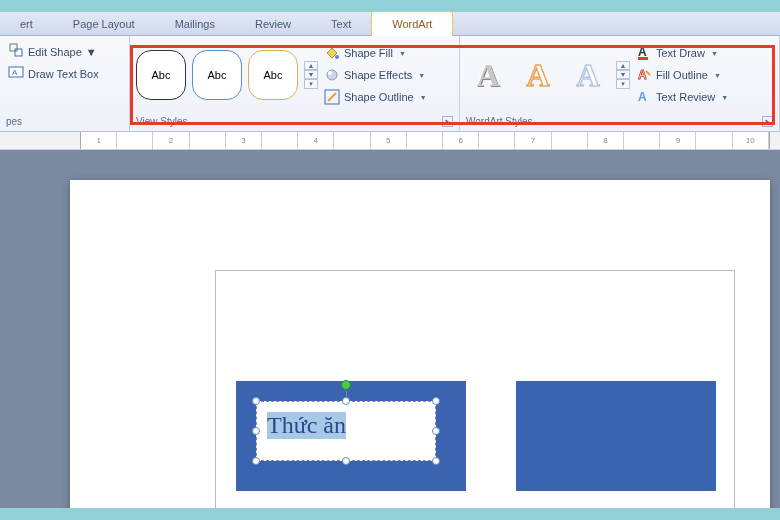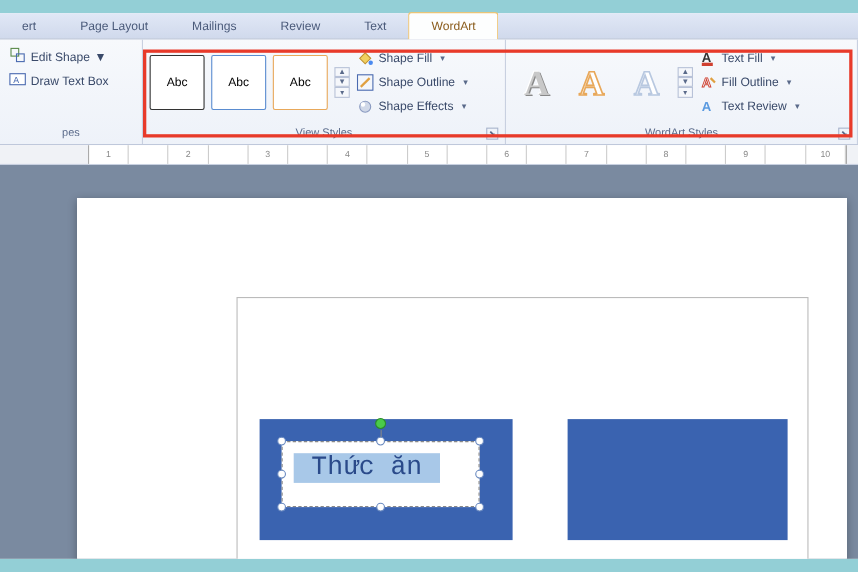--- a/index.html
+++ b/index.html
@@ -4,30 +4,30 @@
 <style>
 *{box-sizing:border-box;margin:0;padding:0;font-family:'Segoe UI',Tahoma,sans-serif}
 body{background:#93cfd6;width:780px;height:520px;overflow:hidden;position:relative}
 .app{position:absolute;top:12px;left:0;right:0;bottom:12px;background:#fff}
 .tabs{display:flex;height:24px;background:linear-gradient(#e1e8f6,#d0d9ec);border-bottom:1px solid #a8b4cc;align-items:center;font-size:11px;color:#4a5a7a}
 .tab{padding:0 20px;height:100%;display:flex;align-items:center;cursor:pointer}
 .tab.active{background:#fdfefe;border:1px solid #f0c36d;border-bottom:none;border-radius:3px 3px 0 0;color:#8a5c1c;margin-top:-1px;height:25px}
 .ribbon{height:96px;background:linear-gradient(#f7f9fc,#eef2f9);border-bottom:1px solid #b8c2d8;display:flex;position:relative}
 .highlight{position:absolute;left:130px;top:9px;right:5px;bottom:6px;border:3px solid #e83a2a;pointer-events:none;z-index:10}
 .group{border-right:1px solid #c8d0e0;padding:4px 6px 2px;display:flex;flex-direction:column;justify-content:space-between}
-.group-label{font-size:10px;color:#5a6a8a;text-align:center;padding:2px 0;position:relative}
+.group-label{font-size:10px;color:#5a6a8a;padding:2px 0;position:relative}
 .group-label .launcher{position:absolute;right:0;bottom:2px;width:11px;height:11px;border:1px solid #a8b4cc;font-size:7px;display:flex;align-items:center;justify-content:center;color:#5a6a8a}
 .g1{width:130px}
 .g1-items{display:flex;flex-direction:column;gap:2px;font-size:11px;color:#3a4a6a}
 .g1-item{display:flex;align-items:flex-end;gap:4px;padding:2px}
 .g1-item .ico{width:16px;height:16px;display:inline-flex;align-items:center;justify-content:center}
 .g2{width:330px}
 .g2-content{display:flex;gap:4px;height:70px}
 .style-gallery{display:flex;gap:6px;align-items:center}
-.style-item{width:50px;height:50px;border:1px solid;border-radius:2px;display:flex;align-items:center;justify-content:center;font-size:11px;background:#fff}
+.style-item{width:50px;height:50px;border:1px solid;border-radius:15px;display:flex;align-items:center;justify-content:center;font-size:11px;background:#fff}
 .si1{border-color:#333}
 .si2{border-color:#5a8cd0}
 .si3{border-color:#e8a85a}
 .gallery-nav{width:14px;display:flex;flex-direction:column}
 .gallery-nav div{flex:1;border:1px solid #b8c2d8;display:flex;align-items:center;justify-content:center;font-size:7px;color:#5a6a8a;background:#f5f7fb}
 .shape-cmds{display:flex;flex-direction:column;gap:2px;font-size:11px;color:#3a4a6a;justify-content:center}
 .cmd{display:flex;align-items:center;gap:4px;padding:2px}
 .cmd .ico{width:16px;height:16px;display:inline-flex;align-items:center;justify-content:center}
 .cmd .arrow{font-size:7px;margin-left:2px;color:#5a6a8a}
 .g3{flex:1}
@@ -40,21 +40,21 @@
 .ruler{height:18px;background:#f0f2f6;border-bottom:1px solid #c8d0e0;position:relative;font-size:8px;color:#888}
 .ruler-inner{position:absolute;left:80px;right:10px;top:0;bottom:0;background:#fff;border-left:1px solid #aaa;border-right:1px solid #aaa}
 .ruler-marks{position:absolute;inset:0;display:flex}
 .ruler-mark{flex:1;border-right:1px solid #ccc;display:flex;align-items:center;justify-content:center}
 .doc-area{position:absolute;top:138px;left:0;right:0;bottom:0;background:#7a8aa0;overflow:hidden}
 .page{position:absolute;left:70px;top:30px;width:700px;height:600px;background:#fff;box-shadow:0 2px 8px rgba(0,0,0,0.3)}
 .canvas-box{position:absolute;left:145px;top:90px;width:520px;height:280px;border:1px solid #bbb;background:#fff}
 .shape1{position:absolute;left:20px;top:110px;width:230px;height:110px;background:#3a63b0}
 .shape2{position:absolute;left:300px;top:110px;width:200px;height:110px;background:#3a63b0}
 .textbox-sel{position:absolute;left:40px;top:130px;width:180px;height:60px;background:#fff;border:1px dashed #888}
-.textbox-sel .txt{position:absolute;left:10px;top:10px;font-family:Liberation Mono, monospace;font-size:24px;color:#2a4a8a;background:#a8c8e8;padding:0 16px}
+.textbox-sel .txt{position:absolute;left:10px;top:10px;font-family:Liberation Serif, serif;font-size:24px;color:#2a4a8a;background:#a8c8e8;padding:0 0}
 .handle{position:absolute;width:8px;height:8px;background:#fff;border:1px solid #6a8ac0;border-radius:50%}
 .h-tl{left:-5px;top:-5px}.h-tr{right:-5px;top:-5px}.h-bl{left:-5px;bottom:-5px}.h-br{right:-5px;bottom:-5px}
 .h-t{left:50%;top:-5px;margin-left:-4px}.h-b{left:50%;bottom:-5px;margin-left:-4px}
 .h-l{left:-5px;top:50%;margin-top:-4px}.h-r{right:-5px;top:50%;margin-top:-4px}
 .rot{position:absolute;left:50%;top:-22px;margin-left:-5px;width:10px;height:10px;background:#4aca4a;border:1px solid #2a8a2a;border-radius:50%}
 .rot::after{content:'';position:absolute;left:4px;top:10px;width:1px;height:8px;background:#888}
 </style>
 </head>
 <body>
 
@@ -115,35 +115,35 @@
                   <path d="M3 8 L8 3 L13 8 L8 13 Z" fill="#f0d060" stroke="#c09030"></path>
                   <circle cx="13" cy="12" r="2" fill="#4a8af0"></circle>
                 </svg>
               </span>
       <span>Shape Fill</span>
               <span class="arrow">▼</span>
      </div>
      <div class="cmd">
       <span class="ico">
                 <svg width="16" height="16">
+                  <circle cx="8" cy="8" r="5" fill="#d0d8e8" stroke="#8a9ac0"></circle>
+                  <circle cx="6" cy="6" r="2" fill="#fff"></circle>
+                </svg>
+              </span>
+      <span>Shape Effects</span>
+              <span class="arrow">▼</span>
+     </div>
+     <div class="cmd">
+      <span class="ico">
+                <svg width="16" height="16">
                   <rect x="1" y="1" width="14" height="14" fill="none" stroke="#4a6ab0"></rect>
                   <path d="M4 12 L12 4" stroke="#e0a040" stroke-width="2"></path>
                 </svg>
               </span>
       <span>Shape Outline</span>
-              <span class="arrow">▼</span>
-     </div>
-     <div class="cmd">
-      <span class="ico">
-                <svg width="16" height="16">
-                  <circle cx="8" cy="8" r="5" fill="#d0d8e8" stroke="#8a9ac0"></circle>
-                  <circle cx="6" cy="6" r="2" fill="#fff"></circle>
-                </svg>
-              </span>
-      <span>Shape Effects</span>
               <span class="arrow">▼</span>
      </div>
     </div>
    </div>
    <div class="group-label"><span>View Styles</span><span class="launcher">⬊</span></div>
   </div>
 
   <div class="group g3">
    <div class="g3-content">
     <div class="wa-gallery">
@@ -157,21 +157,21 @@
             </div>
     </div>
     <div class="shape-cmds">
      <div class="cmd">
       <span class="ico">
                 <svg width="16" height="16">
                   <text x="2" y="11" font-size="12" font-weight="bold" fill="#333">A</text>
                   <rect x="2" y="12" width="10" height="3" fill="#d04030"></rect>
                 </svg>
               </span>
-      <span>Text Fill</span>
+      <span>Text Draw</span>
               <span class="arrow">▼</span>
      </div>
      <div class="cmd">
       <span class="ico">
                 <svg width="16" height="16">
                   <text x="2" y="12" font-size="12" font-weight="bold" fill="none" stroke="#d04030" stroke-width="0.8">A</text>
                   <path d="M10 4 L14 8" stroke="#e0a040" stroke-width="2"></path>
                 </svg>
               </span>
       <span>Fill Outline</span>

